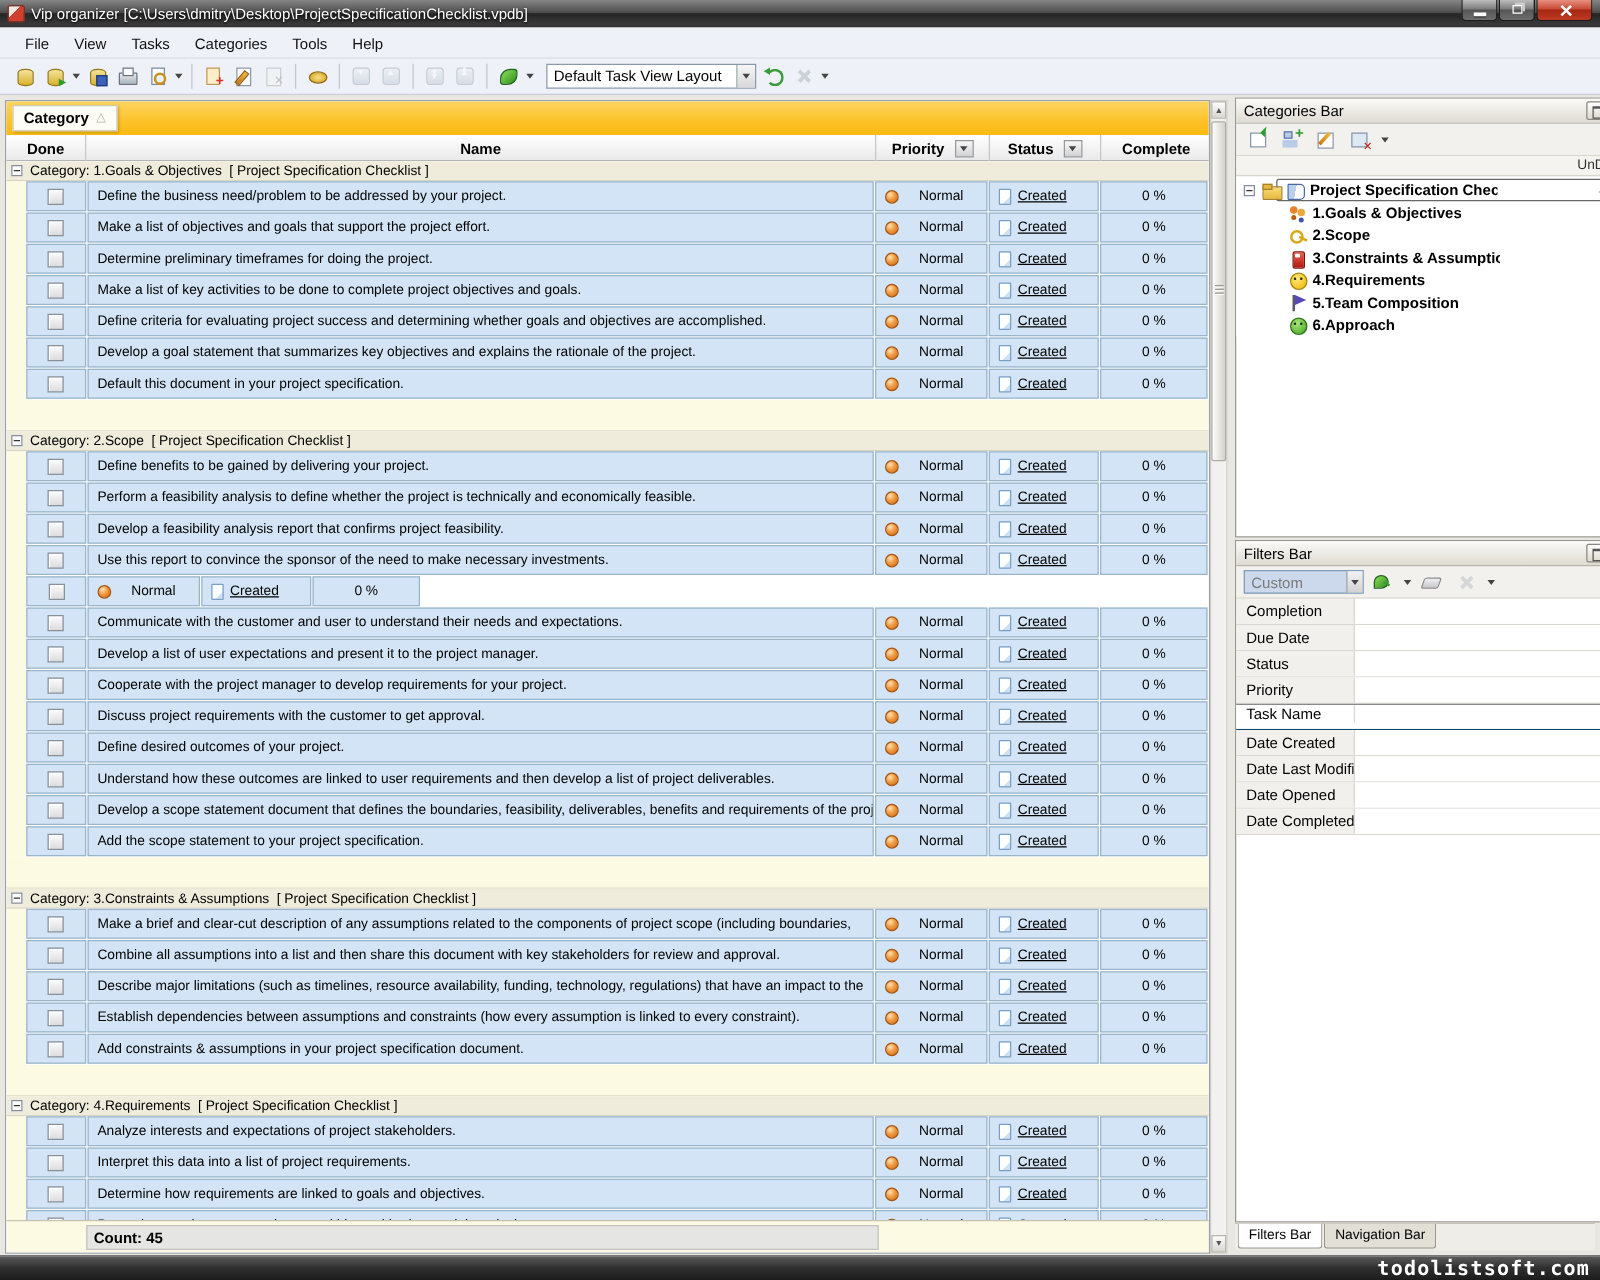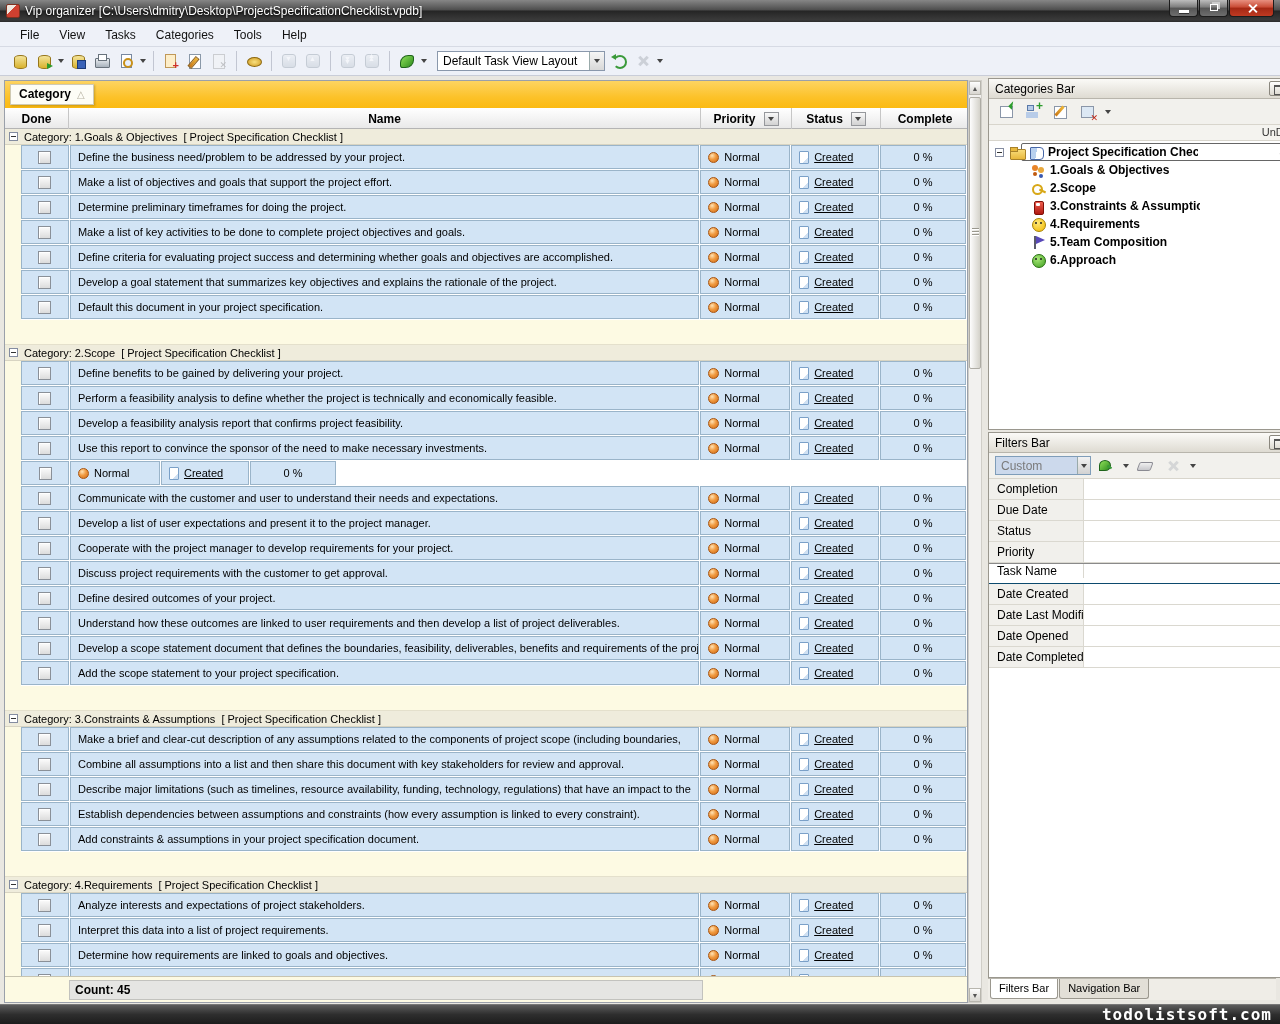--- a/index.html
+++ b/index.html
@@ -73,21 +73,21 @@
   .hfilterbtn { width:15px; height:14px; margin-left:8px; background:linear-gradient(#f8f8f8,#d2d2d2); border:1px solid #96989c; display:flex; align-items:center; justify-content:center; }
   .rowsview { position:absolute; left:0; top:48px; width:100%; height:849px; overflow:hidden; background:#fff; }
   .grouphdr { height:16px; background:#efecdc; border-bottom:1px solid #d8d4c2; display:flex; align-items:center; font-size:11px; padding-left:4px; gap:6px; white-space:nowrap; }
   .expbox { width:9px; height:9px; border:1px solid #848ca0; background:#fff; position:relative; flex:none; }
   .expbox::before { content:""; position:absolute; left:1px; top:3px; width:5px; height:1px; background:#333; }
   .section { background:#fdfae3; padding-left:16px; }
   .taskrow { height:25px; display:flex; background:#fff; }
   .cell { background:#d2e4f5; border:1px solid #9ab4c9; margin:0 1px 1px 0; height:24px; display:flex; align-items:center; }
   .c-done { width:48px; justify-content:center; }
   .c-name { width:630px; padding-left:7px; font-size:11px; white-space:nowrap; overflow:hidden; }
-  .c-pri { width:90px; padding-left:7px; gap:5px; font-size:11px; }
+  .c-pri { width:90px; padding-left:7px; gap:16px; font-size:11px; }
   .c-stat { width:88px; padding-left:7px; gap:5px; font-size:11px;text-decoration:underline; }
   .c-comp { width:86px; justify-content:center; font-size:11px; }
   .checkbox { width:13px; height:13px; border:1px solid #8a9098; background:linear-gradient(#fcfcfc,#dcdcdc); box-shadow:inset 1px 1px 0 #fff; }
   .ball { width:11px; height:11px; border-radius:50%; background:radial-gradient(circle at 35% 30%, #ffe2b4, #f09a40 45%, #d06a16); border:1px solid #a85410; flex:none; }
   .pageic { width:10px; height:13px; background:linear-gradient(135deg,#fff 70%,#cfe0f2 70%); border:1px solid #7aa0c8; border-radius:1px; flex:none; }
   .gapband { height:25px; background:#fdfae3; border-bottom:1px solid #e4e0cc; }
   .countrow { position:absolute; left:0; bottom:0; width:100%; height:26px; background:#fdfae3; border-top:1px solid #c8c4b0; display:flex; align-items:center; }
   .countbox { margin-left:64px; width:634px; height:20px; background:#e5e5e3; border:1px solid #c2c2be; display:flex; align-items:center; padding-left:5px; font-weight:bold; }
 
   

